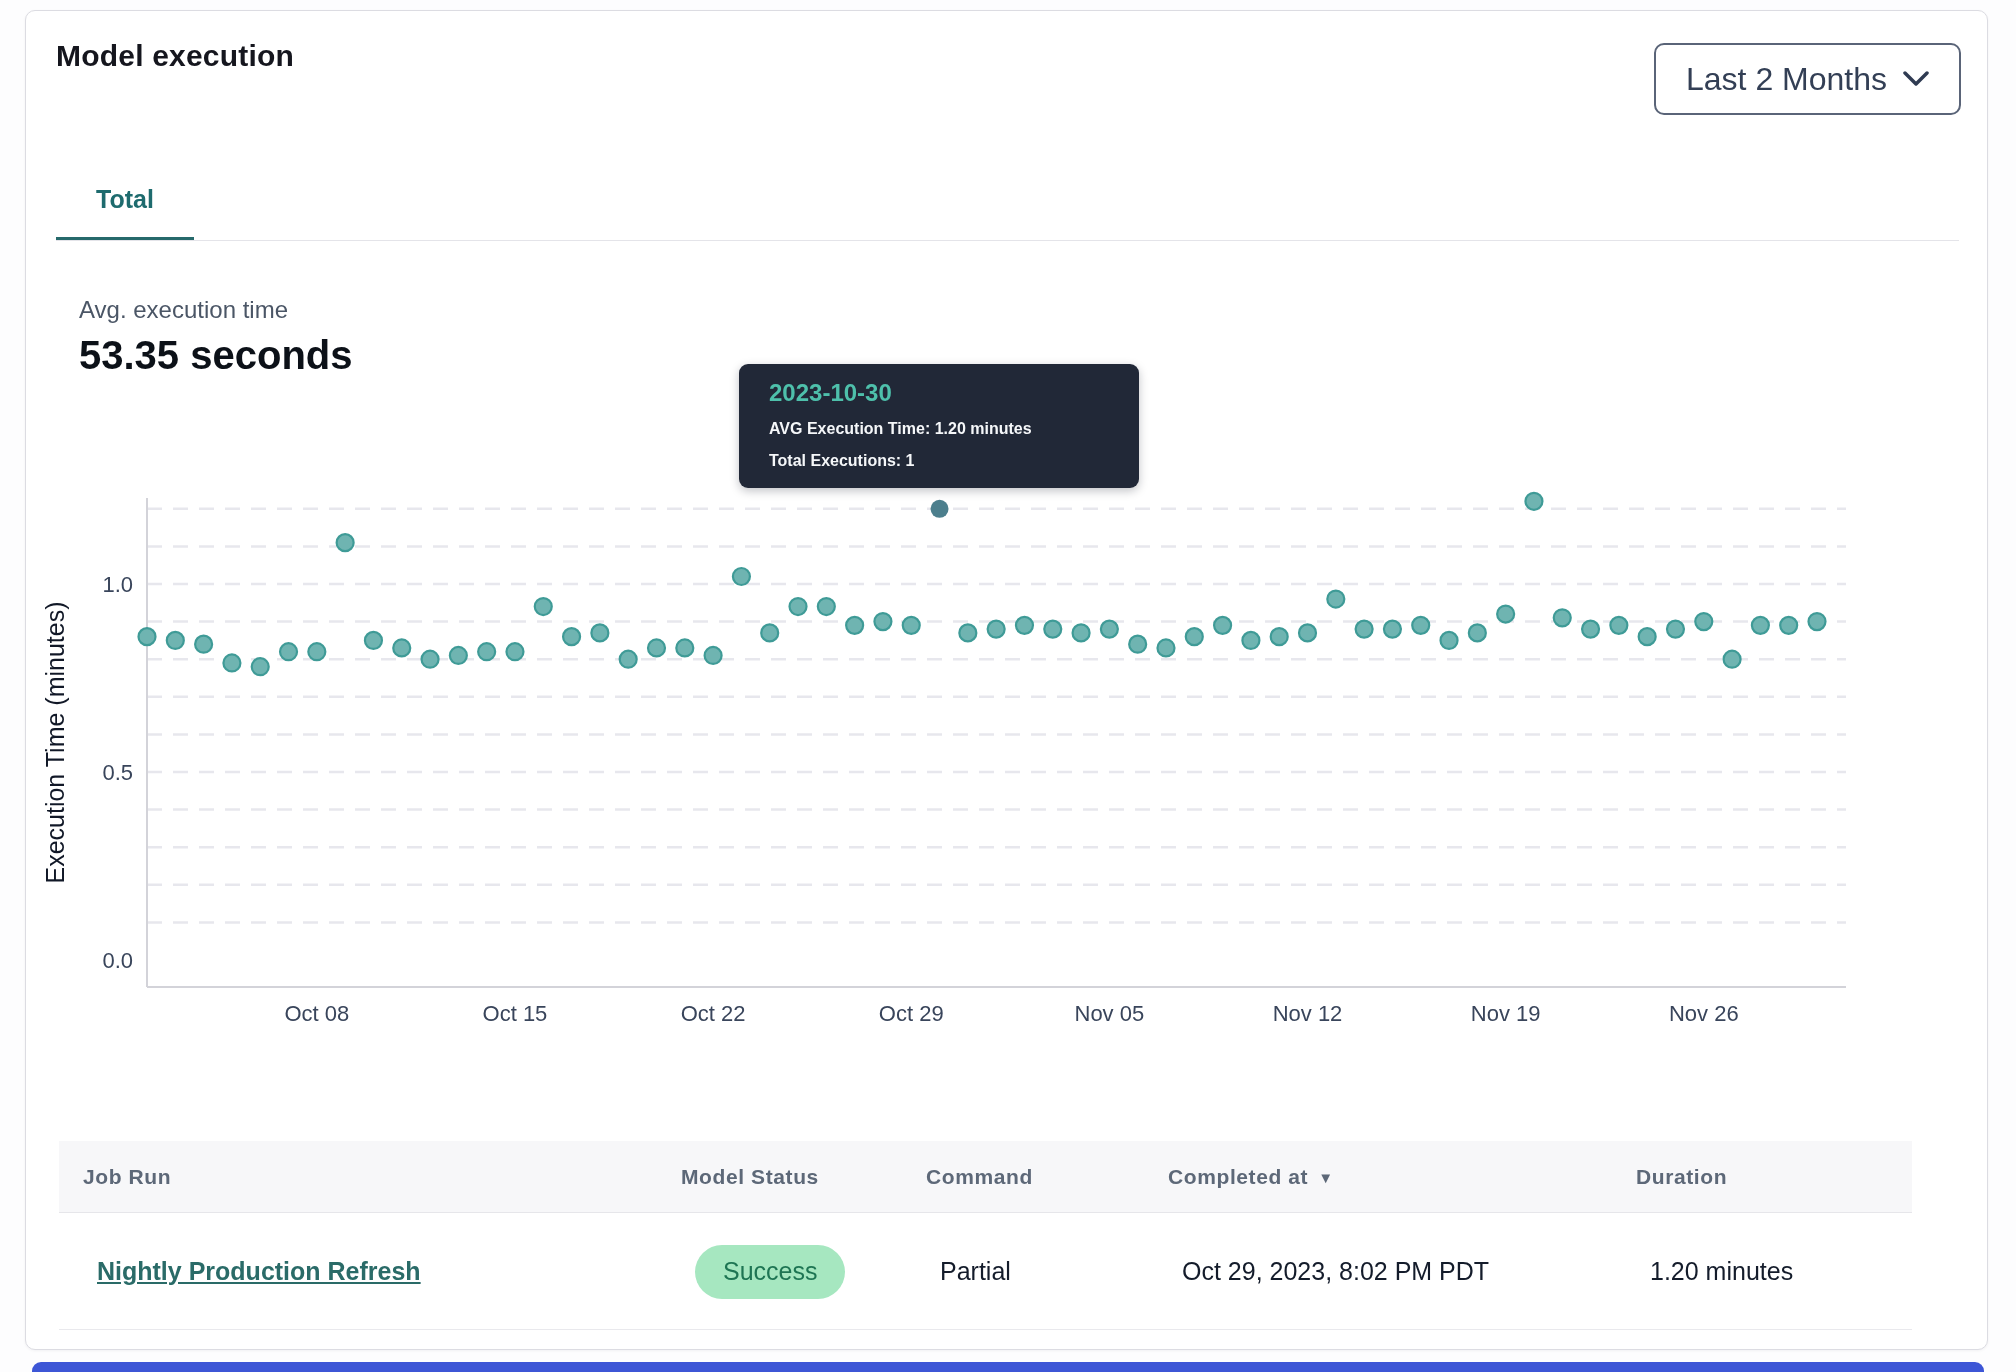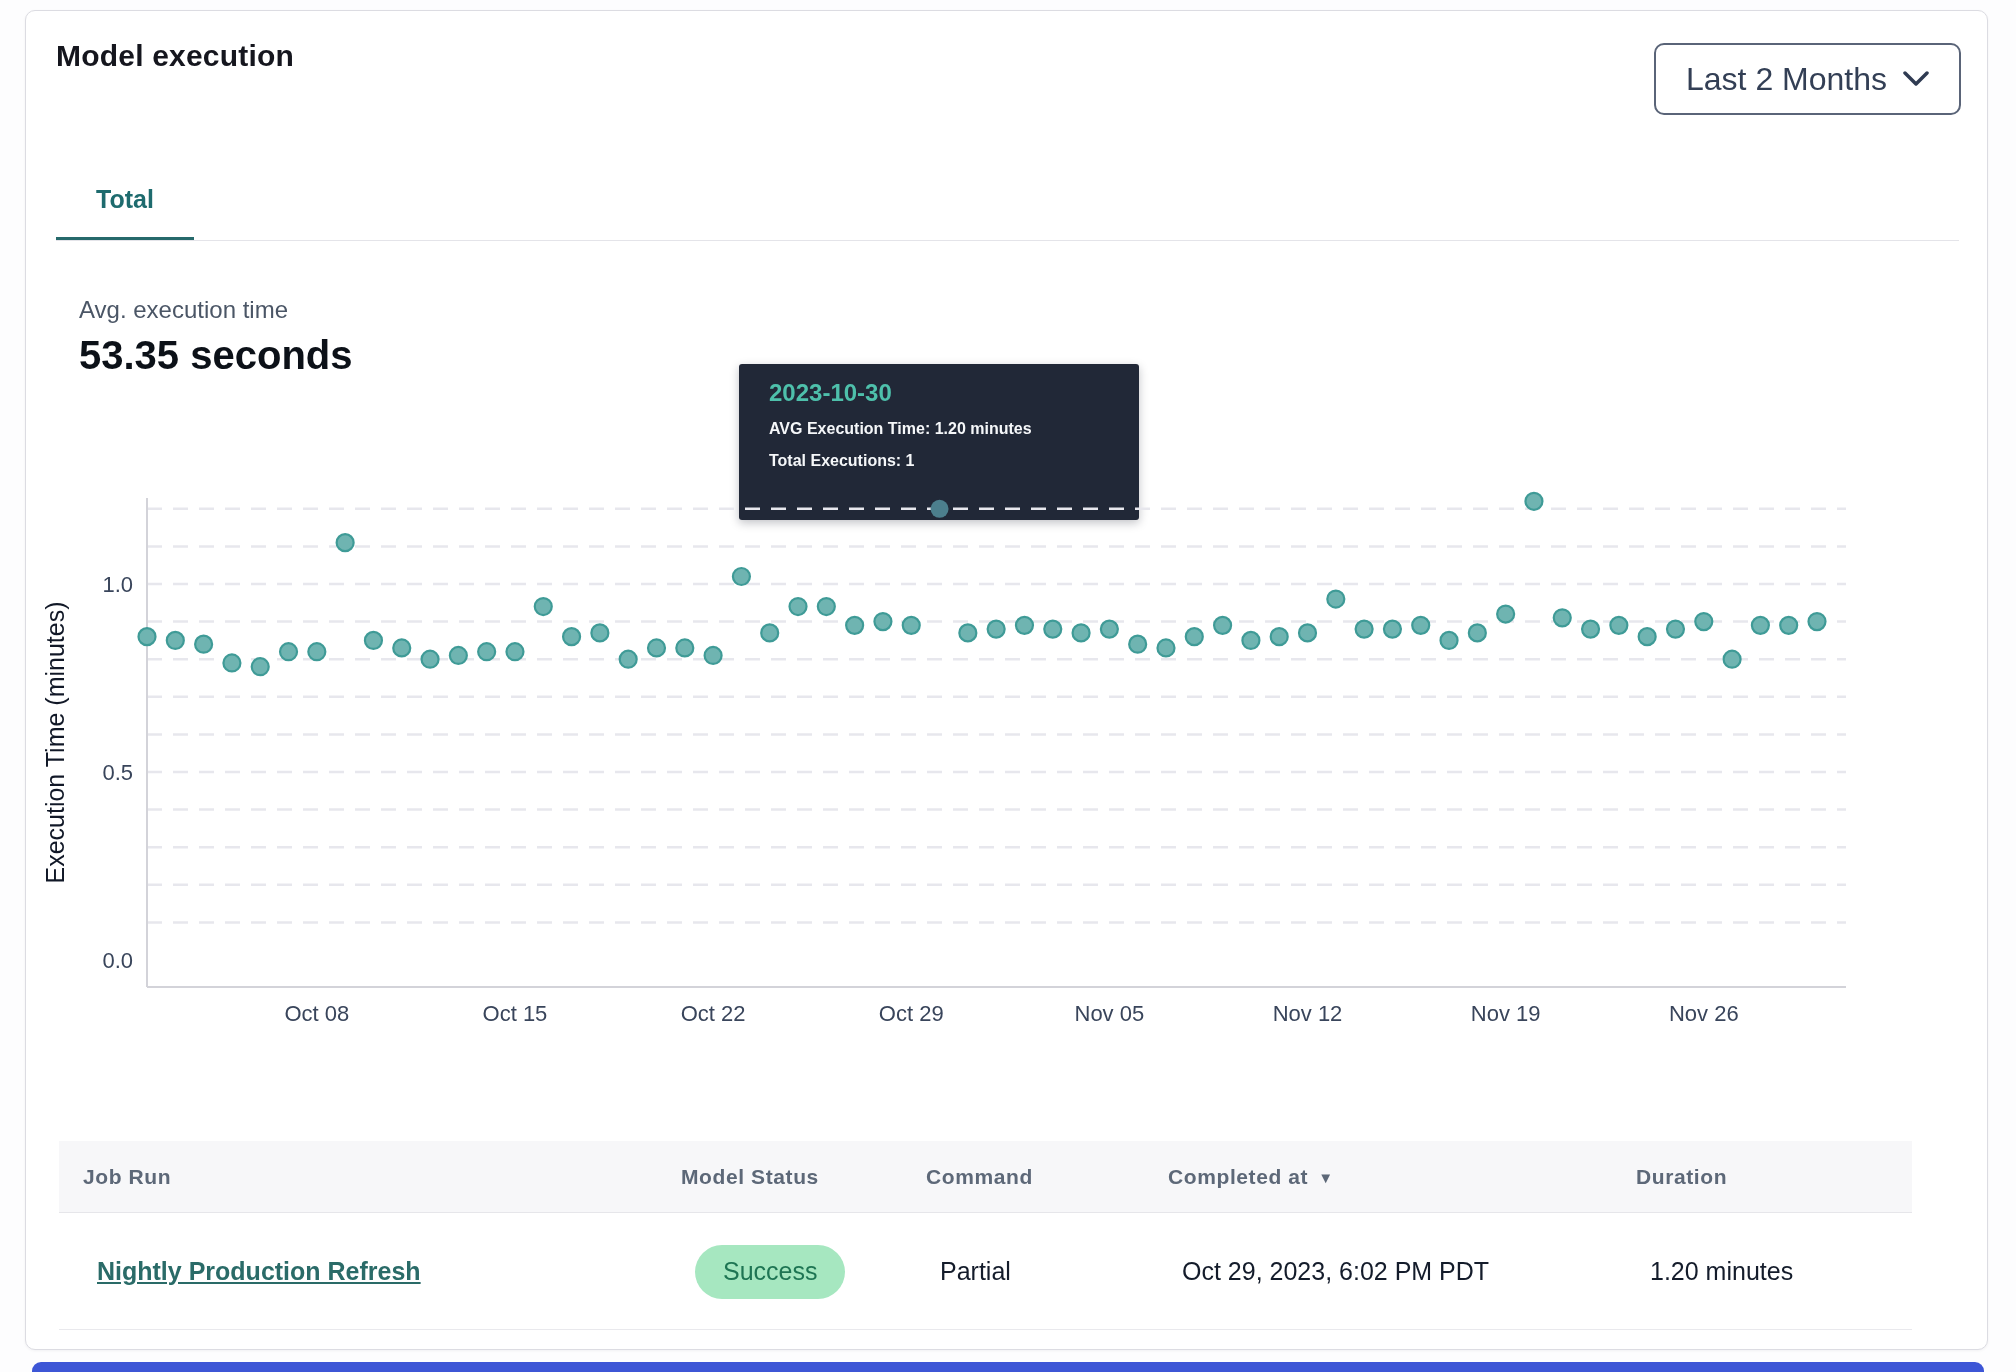--- a/index.html
+++ b/index.html
@@ -19,22 +19,22 @@
   .tabs { position:absolute; left:30px; right:28px; top:150px; height:80px;
           display:flex; border-bottom:1px solid #e4e4e9; }
   .tab { padding:0 40px; display:flex; align-items:center; font-size:25px;
          color:#3f4a5c; cursor:pointer; border-bottom:3px solid transparent; }
   .tab.active { color:#1e6b6e; font-weight:700; border-bottom-color:#26696b; }
 
   .avg-label { position:absolute; left:53px; top:285px; font-size:24px; color:#4b5666; }
   .avg-value { position:absolute; left:53px; top:322px; font-size:40px; font-weight:600;
                color:#0c1118; }
 
-  .tooltip { position:absolute; left:713px; top:353px; width:400px; height:156px;
-             background:#212837; border-radius:3px; padding:15px 30px;
+  .tooltip { position:absolute; left:713px; top:353px; width:400px; height:124px;
+             background:#212837; border-radius:9px; padding:15px 30px;
              box-shadow:0 3px 10px rgba(10,15,30,.25); }
   .tooltip .tt-date { font-size:24px; font-weight:700; color:#4ec0ab; margin-bottom:6px; }
   .tooltip .tt-line { font-size:16px; font-weight:600; color:#f5f7f9; line-height:32px; }
 
   .chart-wrap { position:absolute; left:0; top:450px; width:1963px; height:580px; }
 
   .table { position:absolute; left:33px; top:1130px; width:1853px; }
   .thead { position:relative; height:72px; background:#f7f7f9;
            border-bottom:1px solid #e6e6ea; }
   .th { position:absolute; top:0; height:72px; display:flex; align-items:center;
@@ -191,20 +191,20 @@
       </div>
     </div>
     <div class="trow">
       <div class="td c1">
         <span class="job-link">Nightly Production Refresh</span>
       </div>
       <div class="td c2">
         <span class="pill">Success</span>
       </div>
       <div class="td c3">Partial</div>
-      <div class="td c4">Oct 29, 2023, 6:02 PM PDT</div>
+      <div class="td c4">Oct 29, 2023, 8:02 PM PDT</div>
       <div class="td c5">1.20 minutes</div>
     </div>
   </div>
 
 </div>
 
 <div class="next-card"></div>
 
 </body></html>

